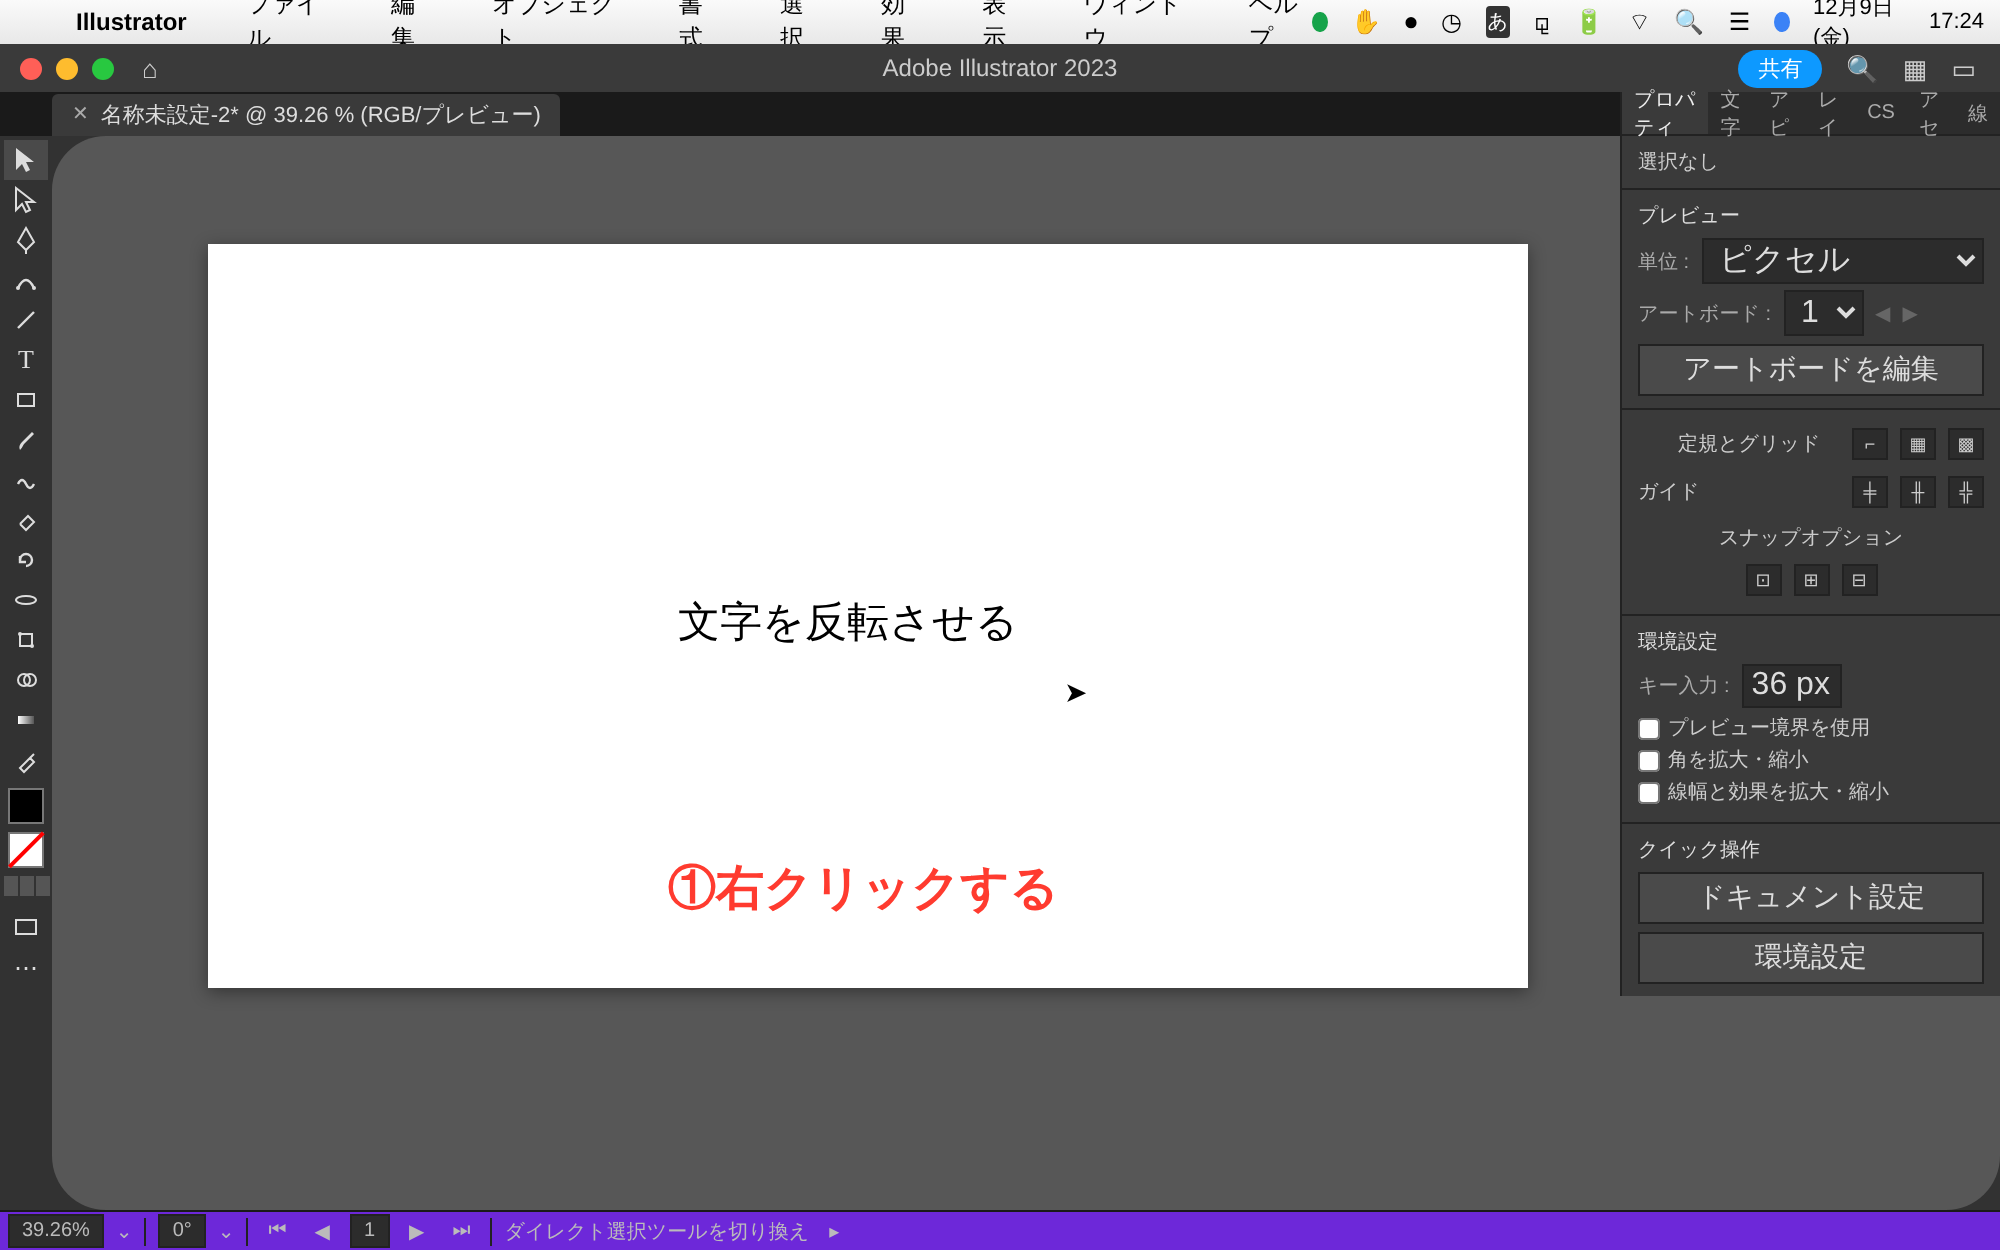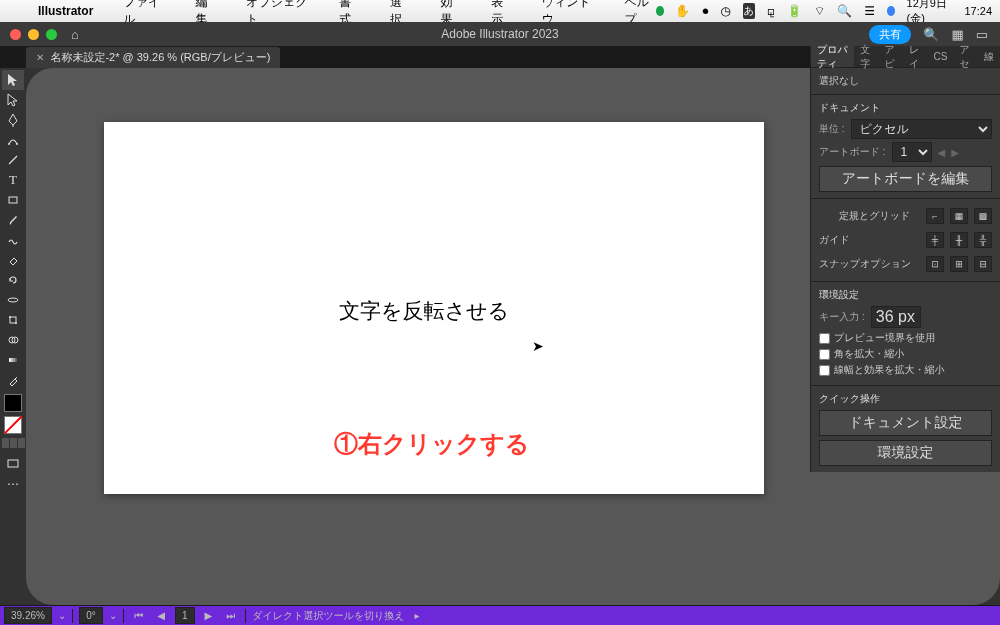--- a/index.html
+++ b/index.html
@@ -54,21 +54,21 @@
 
 
 .prop-panel { position: absolute; right: 0; top: 46px; width: 190px; background: #3a3a3a; color: #ccc; font-size: 10px; border-left: 1px solid #222; }
 .prop-tabs { display: flex; border-bottom: 1px solid #222; background: #2c2c2c; height: 22px; align-items: stretch; }
 .prop-tabs .ptab { padding: 4px 6px; font-size: 10px; color: #aaa; display: flex; align-items: center; }
 .prop-tabs .ptab.active { background: #3a3a3a; color: #eee; }
 .prop-section { padding: 6px 8px; border-bottom: 1px solid #222; }
 .prop-section .sec-title { font-size: 10px; margin-bottom: 4px; color: #ddd; }
 .prop-row { display: flex; align-items: center; gap: 6px; margin: 3px 0; font-size: 10px; }
 .prop-row label { color: #aaa; }
-.prop-select { background: #2c2c2c; border: 1px solid #222; color: #ddd; font-size: 12px; padding: 1px 4px; flex: 1; }
+.prop-select { background: #2c2c2c; border: 1px solid #222; color: #ddd; font-size: 16px; padding: 1px 4px; flex: 1; }
 .prop-input { background: #2c2c2c; border: 1px solid #222; color: #ddd; font-size: 16px; padding: 1px 4px; width: 50px; }
 .prop-btn { background: #4a4a4a; border: 1px solid #222; color: #ddd; font-size: 14px; padding: 3px 6px; text-align: center; cursor: pointer; }
 .prop-btn.full { width: 100%; margin-top: 4px; }
 .prop-icons { display: flex; gap: 6px; }
 .prop-icons .pi { width: 18px; height: 16px; background: #2c2c2c; border: 1px solid #222; display: flex; align-items: center; justify-content: center; font-size: 9px; }
 .prop-check { display: flex; align-items: center; gap: 4px; margin: 2px 0; }
 .prop-check input { width: 11px; height: 11px; }
 
 
 .statusbar { position: absolute; bottom: 0; left: 0; right: 0; height: 20px; background: #6d28d9; border-top: 1px solid #1a1a1a; display: flex; align-items: center; color: #bbb; font-size: 10px; padding: 0 4px; gap: 6px; }
@@ -261,21 +261,21 @@
     <div class="ptab">CS</div>
     <div class="ptab">アセ</div>
     <div class="ptab">線</div>
   </div>
 
   <div class="prop-section">
     <div>選択なし</div>
   </div>
 
   <div class="prop-section">
-    <div class="sec-title">ドキュメント</div>
+    <div class="sec-title">プレビュー</div>
     <div class="prop-row">
       <label>単位 :</label>
       <select class="prop-select"><option>ピクセル</option></select>
     </div>
     <div class="prop-row">
       <label>アートボード :</label>
       <select class="prop-select" style="flex:0 0 40px;"><option>1</option></select>
       <span style="color:#666;">◀</span>
       <span style="color:#666;">▶</span>
     </div>
@@ -292,21 +292,21 @@
       </div>
     </div>
     <div class="prop-row" style="margin-top:8px;">
       <span style="flex:1;">ガイド</span>
       <div class="prop-icons">
         <span class="pi">╪</span>
         <span class="pi">╫</span>
         <span class="pi">╬</span>
       </div>
     </div>
-    <div class="prop-row" style="margin-top:8px;">
+    <div class="prop-row" style="margin-top:8px;flex-direction:column;">
       <span style="flex:1;">スナップオプション</span>
       <div class="prop-icons">
         <span class="pi">⊡</span>
         <span class="pi">⊞</span>
         <span class="pi">⊟</span>
       </div>
     </div>
   </div>
 
   <div class="prop-section">

